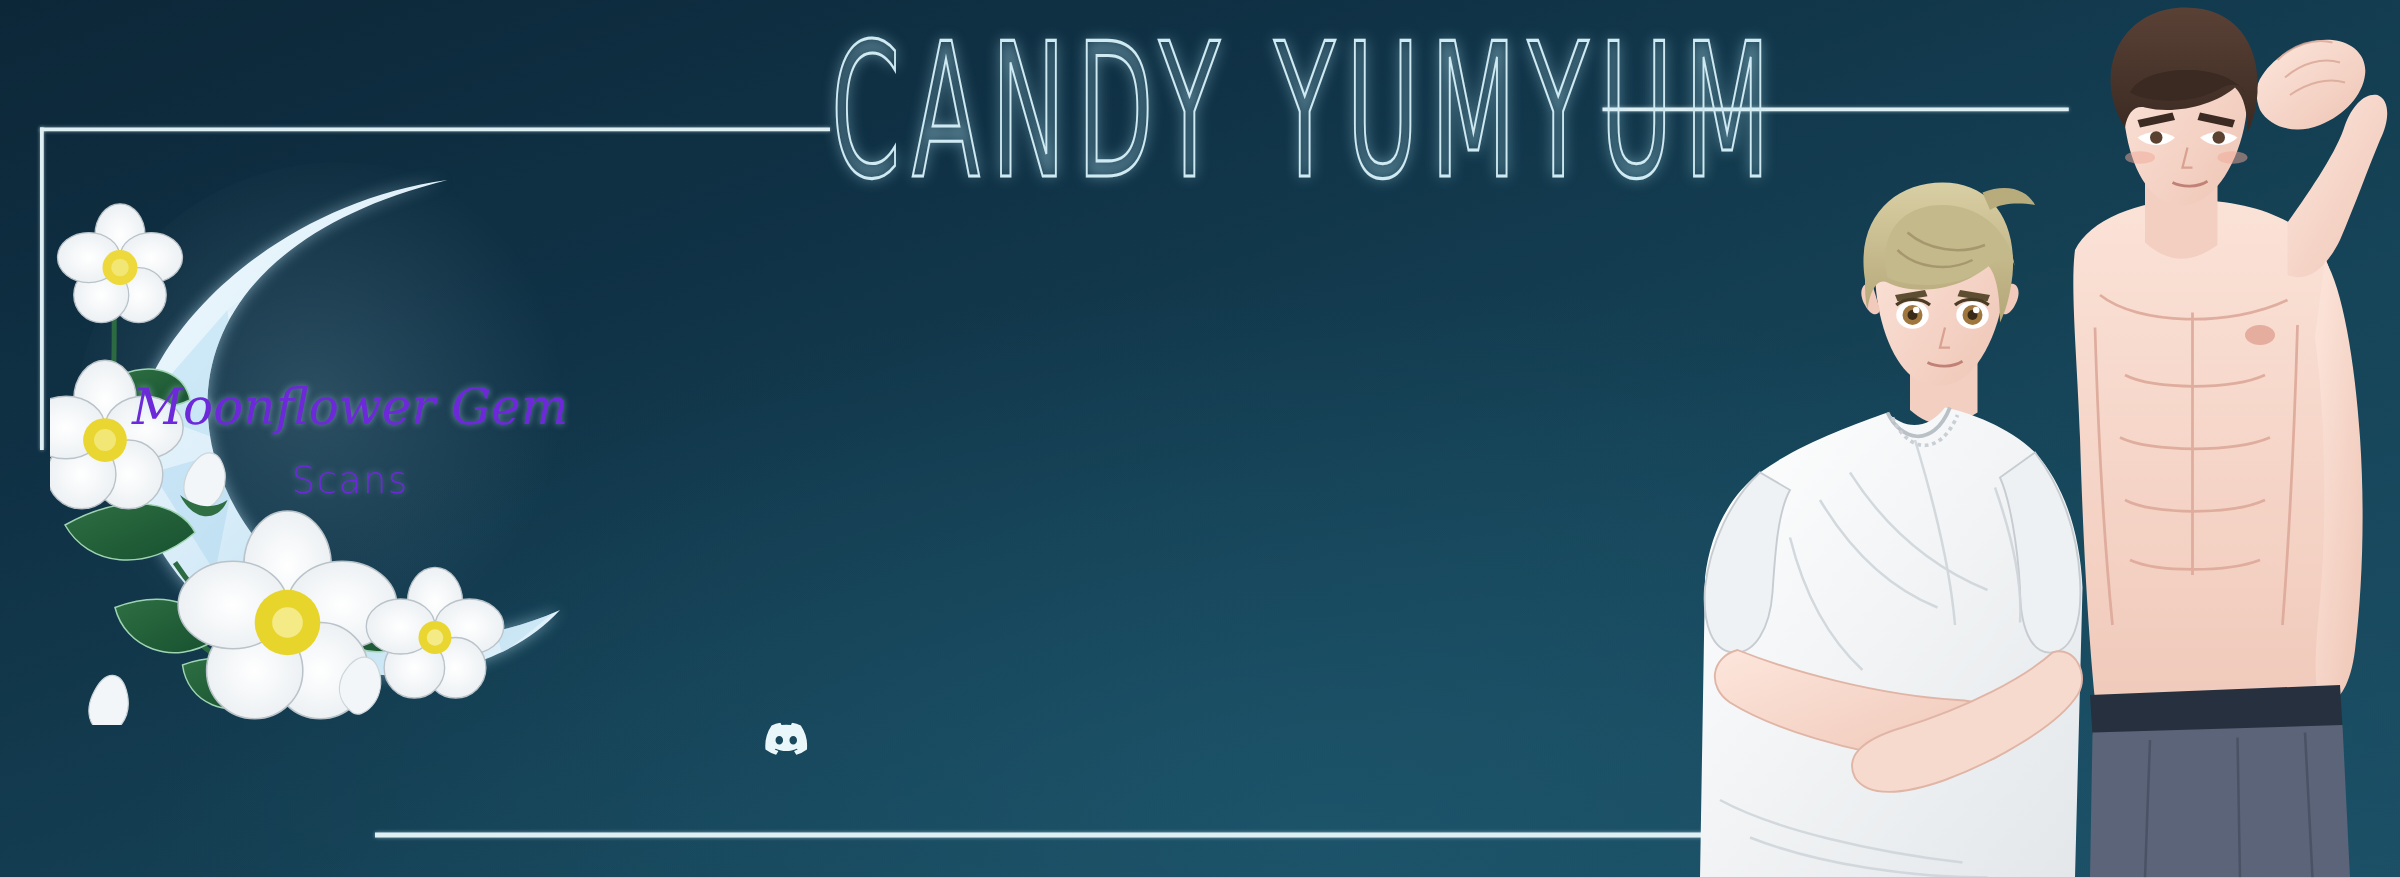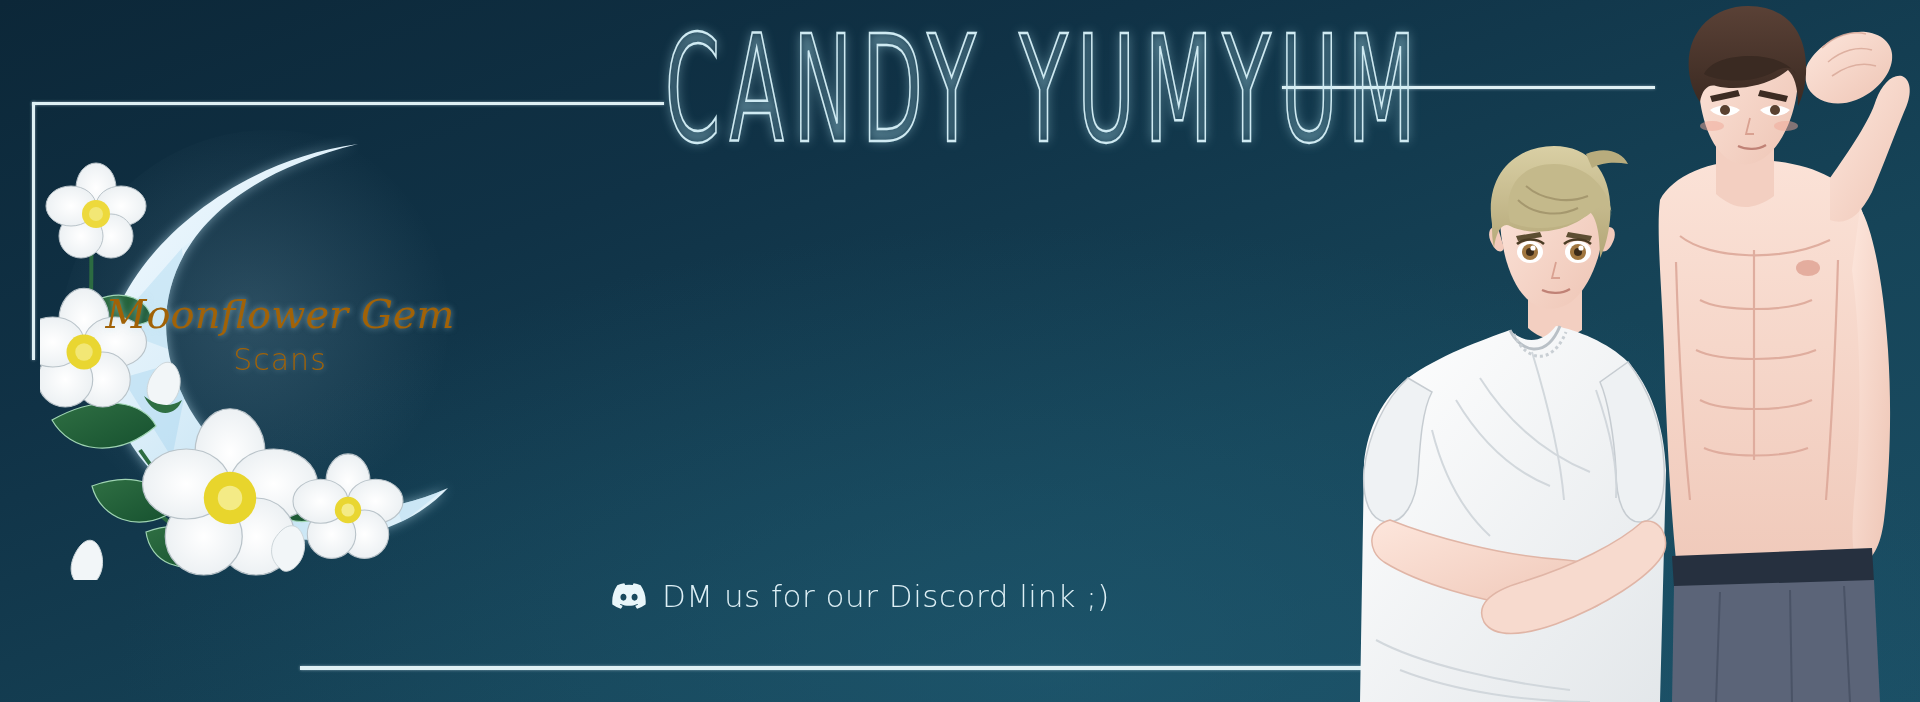--- a/index.html
+++ b/index.html
@@ -51,40 +51,40 @@
   #logo { position: absolute; left: 40px; top: 120px; width: 460px; height: 460px; }
   #moon-glow {
     position: absolute; left: 20px; top: 10px; width: 420px; height: 420px;
     border-radius: 50%;
     background: radial-gradient(circle at 45% 45%, rgba(190,230,245,.16) 0%, rgba(190,230,245,0) 62%);
   }
   .moon-shape {
     position: absolute; left: 22px; top: 8px; width: 410px; height: 425px;
   }
   #logo-text {
-    position: absolute; left: 60px; top: 172px; width: 360px;
+    position: absolute; left: 60px; top: 184px; width: 360px;
     text-align: center;
-    color: #a16207;
+    color: #6d28d9;
     pointer-events: none;
   }
   #logo-name {
     font-family: "DejaVu Serif", "Liberation Serif", serif;
     font-style: italic;
     font-size: 40px;
     letter-spacing: 0px;
     line-height: 44px;
     font-weight: 400;
     text-shadow: 0 0 6px rgba(190,235,250,.5);
     white-space: nowrap;
   }
   #logo-sub {
     font-family: "DejaVu Sans", sans-serif;
     font-size: 30px;
     font-weight: 300;
-    margin-top: 6px;
+    margin-top: 19px;
     letter-spacing: 1px;
     text-shadow: 0 0 6px rgba(190,235,250,.4);
   }
 
   
   #credits {
     position: absolute; left: 612px; top: 258px;
     display: grid;
     grid-template-columns: 190px 200px 215px 160px;
     grid-auto-rows: 90px;
@@ -278,21 +278,20 @@
       <div id="logo-name">Moonflower Gem</div>
       <div id="logo-sub">Scans</div>
     </div>
   </div>
 
 
   <div id="discord-row">
     <svg width="34" height="26" viewBox="0 0 71 55">
       <path fill="#e9f6fa" d="M60.1 4.9A58.5 58.5 0 0 0 45.6.5a.22.22 0 0 0-.23.1c-.63 1.1-1.32 2.55-1.8 3.69a54 54 0 0 0-16.2 0A37.4 37.4 0 0 0 25.5.6a.23.23 0 0 0-.23-.1A58.4 58.4 0 0 0 10.8 4.9a.2.2 0 0 0-.1.08C1.58 18.7-.92 32.1.3 45.35a.24.24 0 0 0 .1.17 58.8 58.8 0 0 0 17.7 8.95.23.23 0 0 0 .25-.08 42 42 0 0 0 3.62-5.9.22.22 0 0 0-.12-.31 38.7 38.7 0 0 1-5.53-2.64.23.23 0 0 1-.02-.38c.37-.28.74-.57 1.1-.86a.22.22 0 0 1 .23-.03c11.6 5.3 24.16 5.3 35.62 0a.22.22 0 0 1 .23.02c.35.3.72.59 1.1.87a.23.23 0 0 1-.02.38 36.3 36.3 0 0 1-5.54 2.63.23.23 0 0 0-.12.32 47.2 47.2 0 0 0 3.62 5.89.23.23 0 0 0 .25.09 58.6 58.6 0 0 0 17.73-8.95.23.23 0 0 0 .1-.17c1.46-15.32-2.47-28.6-10.43-40.38a.18.18 0 0 0-.1-.09ZM23.73 37.3c-3.5 0-6.38-3.2-6.38-7.15s2.83-7.16 6.38-7.16c3.58 0 6.44 3.24 6.38 7.16 0 3.94-2.83 7.15-6.38 7.15Zm23.6 0c-3.5 0-6.38-3.2-6.38-7.15s2.82-7.16 6.38-7.16c3.58 0 6.43 3.24 6.38 7.16 0 3.94-2.8 7.15-6.38 7.15Z"></path>
     </svg>
-    <span id="discord-text">DM us for our Discord link ;)</span>
   </div>
 
   <div id="characters">
     <svg width="560" height="702" viewBox="0 0 560 702">
       <defs>
         <linearGradient id="skin" x1="0" y1="0" x2="0" y2="1">
           <stop offset="0%" stop-color="#fbe2d7"></stop>
           <stop offset="100%" stop-color="#f0cabb"></stop>
         </linearGradient>
         <linearGradient id="skin2" x1="0" y1="0" x2="1" y2="1">

